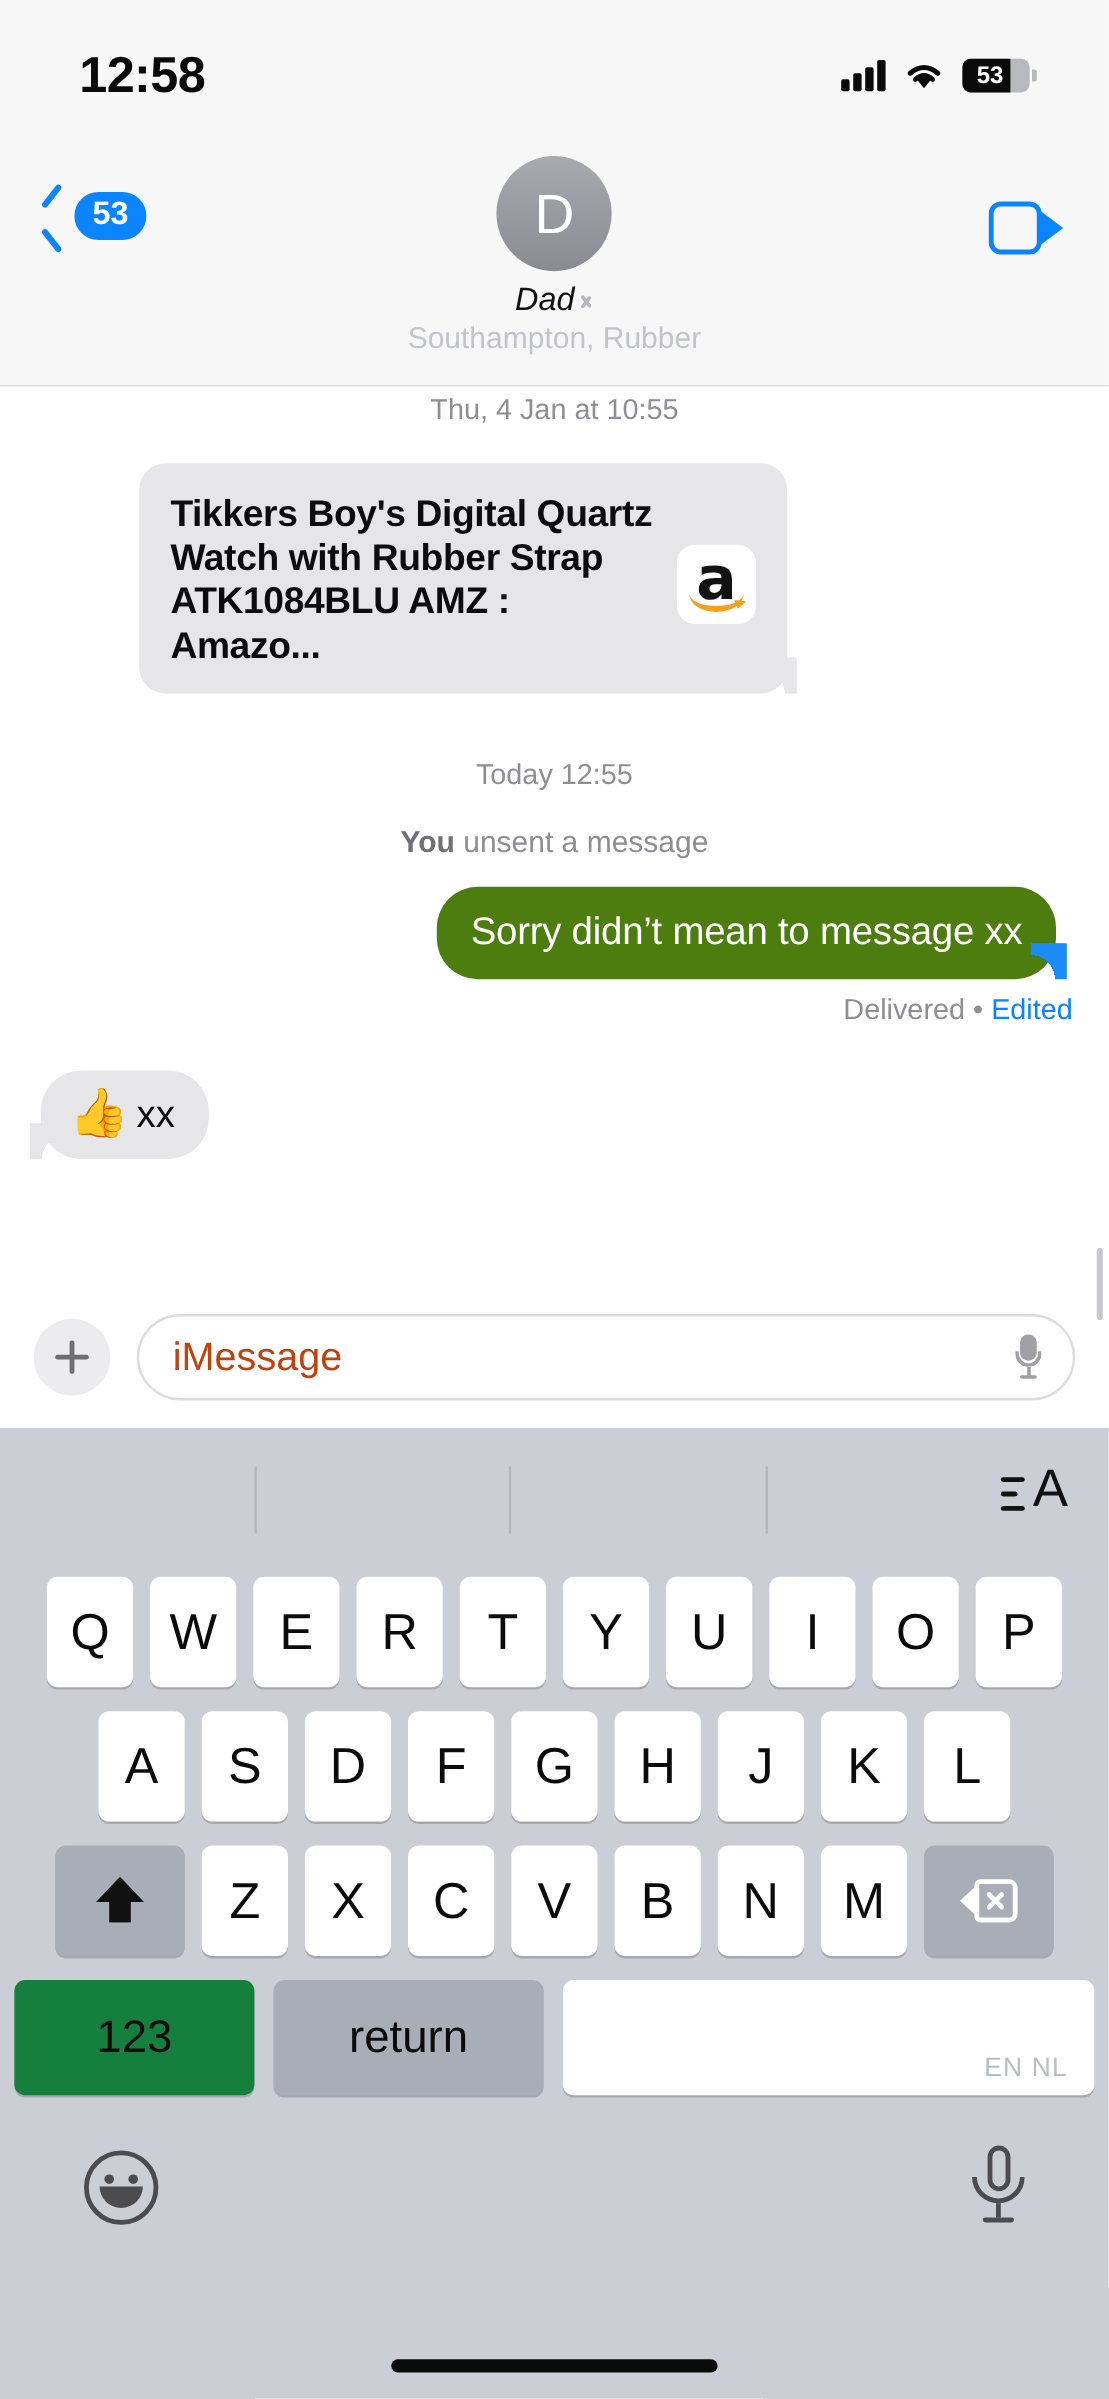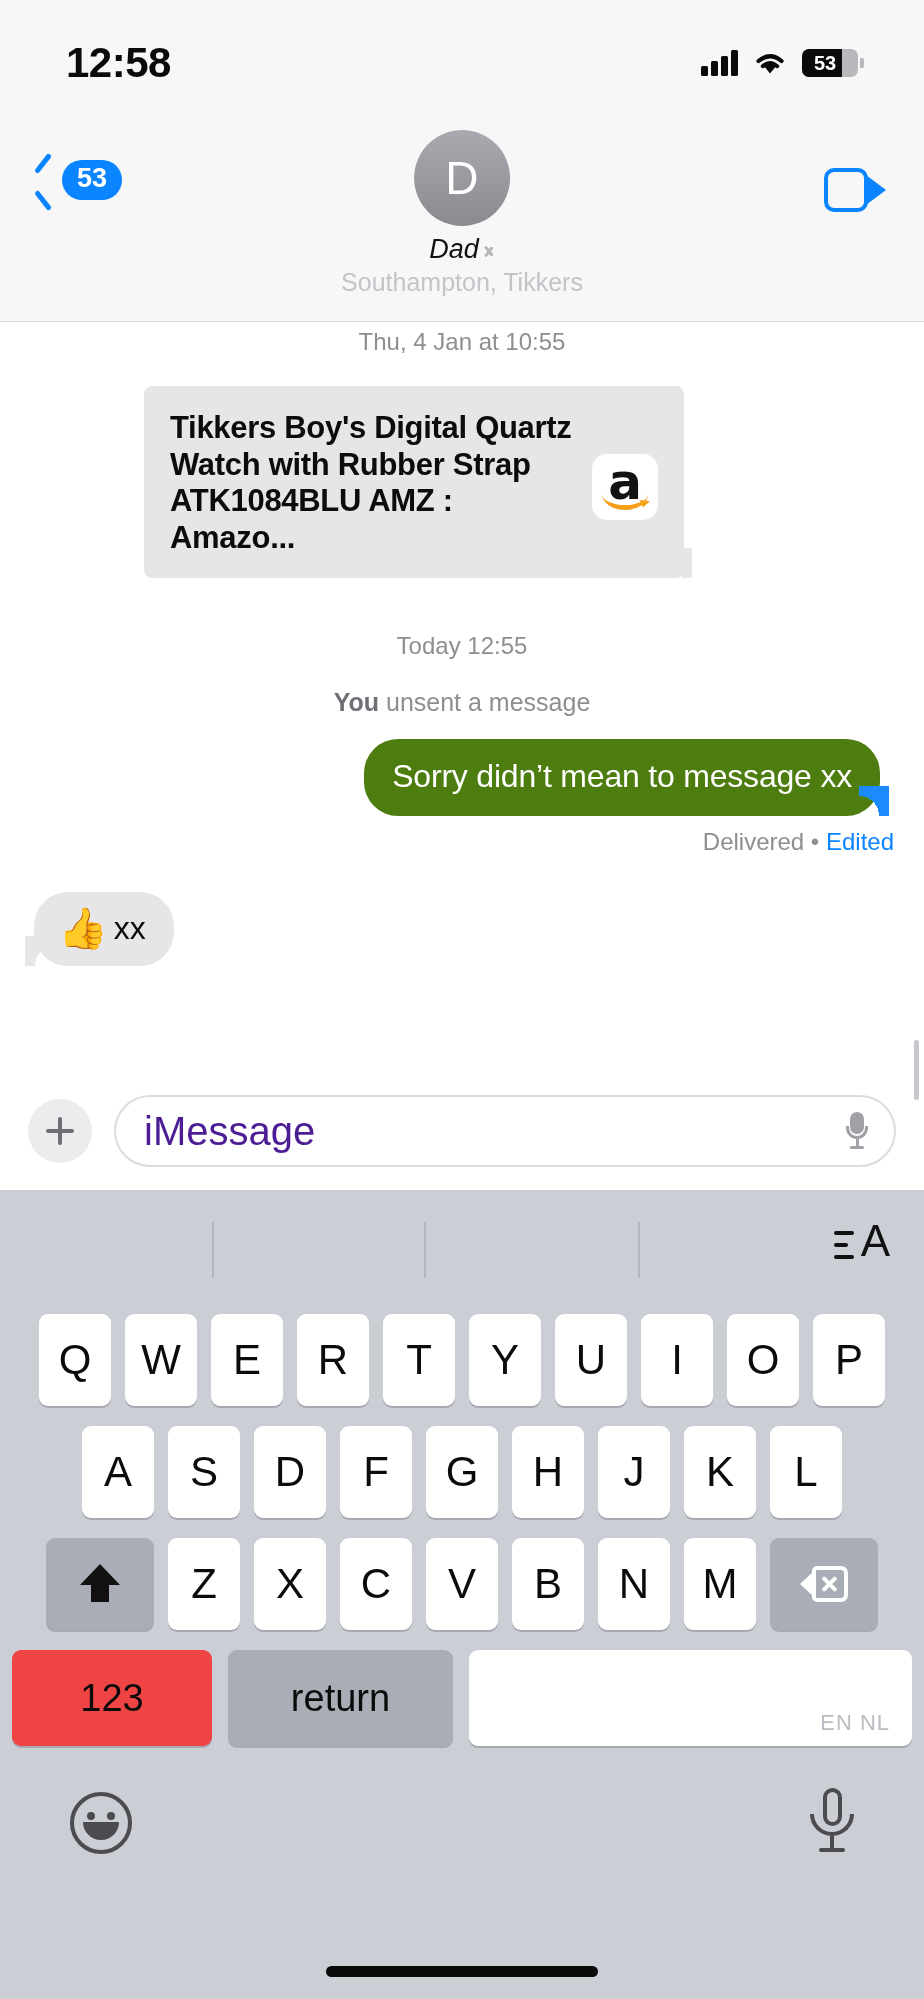--- a/index.html
+++ b/index.html
@@ -140,25 +140,25 @@
   .unsent-note b { color: #6f6f75; font-weight: 600; }
 
   
   .row { display: flex; width: 100%; padding: 0 30px; }
   .row.left { justify-content: flex-start; }
   .row.right { justify-content: flex-end; }
 
   .link-bubble {
     position: relative;
     background: #e6e6e8;
-    border-radius: 8px;
+    border-radius: 22px;
     width: 540px;
     padding: 24px 26px 22px;
     margin-top: 22px;
-    margin-left: 114px;
+    margin-left: 86px;
   }
   .link-bubble::after {
     content: ""; position: absolute; right: -8px; bottom: 0;
     width: 30px; height: 30px;
     background: radial-gradient(circle at 0% 0%, transparent 0 20px, #e6e6e8 20px 30px);
     transform: scaleY(-1);
   }
   .link-bubble-top { display: flex; gap: 18px; align-items: flex-start; }
   .link-title {
     flex: 1; font-size: 31px; font-weight: 700; color: #0c0c0d;
@@ -257,21 +257,21 @@
     background: #6e6e73; border-radius: 2px;
     transform: translate(-50%, -50%);
   }
   .plus-btn::before { width: 28px; height: 4px; }
   .plus-btn::after  { width: 4px; height: 28px; }
   .msg-field {
     flex: 1; height: 72px; border: 2px solid #dcdce0; border-radius: 36px;
     display: flex; align-items: center; padding: 0 28px;
     position: relative; background: #fff;
   }
-  .msg-placeholder { font-size: 40px; color: #4c1d95; }
+  .msg-placeholder { font-size: 33px; color: #c2410c; }
   .mic-small {
     position: absolute; right: 26px; top: 50%; transform: translateY(-50%);
     width: 22px; height: 38px;
   }
   .mic-small .cap {
     position: absolute; left: 4px; top: 0; width: 14px; height: 22px;
     background: #a0a0a6; border-radius: 7px;
   }
   .mic-small .arc {
     position: absolute; left: 0; top: 14px; width: 22px; height: 13px;
@@ -359,21 +359,21 @@
     background: #fff; border-radius: 2px;
   }
   .bksp-icon .x1 { transform: rotate(45deg); }
   .bksp-icon .x2 { transform: rotate(-45deg); }
 
   .krow.r4 {
     display: flex; align-items: center; gap: 16px;
     padding: 0 12px; margin-top: 6px;
   }
   .key.num {
-    width: 200px; height: 96px; background: #ef4444;
+    width: 200px; height: 96px; background: #15803d;
     font-size: 38px; border-radius: 9px;
   }
   .key.space {
     flex: 1; height: 96px; background: #ffffff; border-radius: 9px;
     position: relative;
   }
   .space-lang {
     position: absolute; right: 22px; bottom: 10px;
     font-size: 22px; color: #b9bcc3; letter-spacing: 1px;
   }
@@ -501,21 +501,21 @@
     </div>
 
     <div class="contact">
       <div class="avatar">
         <span>D</span>
       </div>
       <div class="contact-name-row">
         <span class="contact-name">Dad</span>
         <span class="chev-right"></span>
       </div>
-      <div class="contact-sub">Southampton, Tikkers</div>
+      <div class="contact-sub">Southampton, Rubber</div>
     </div>
 
     <div class="facetime-btn">
       <span class="ft-body"></span>
       <span class="ft-lens"></span>
     </div>
 
   </div>
 
   <div class="inputbar">

